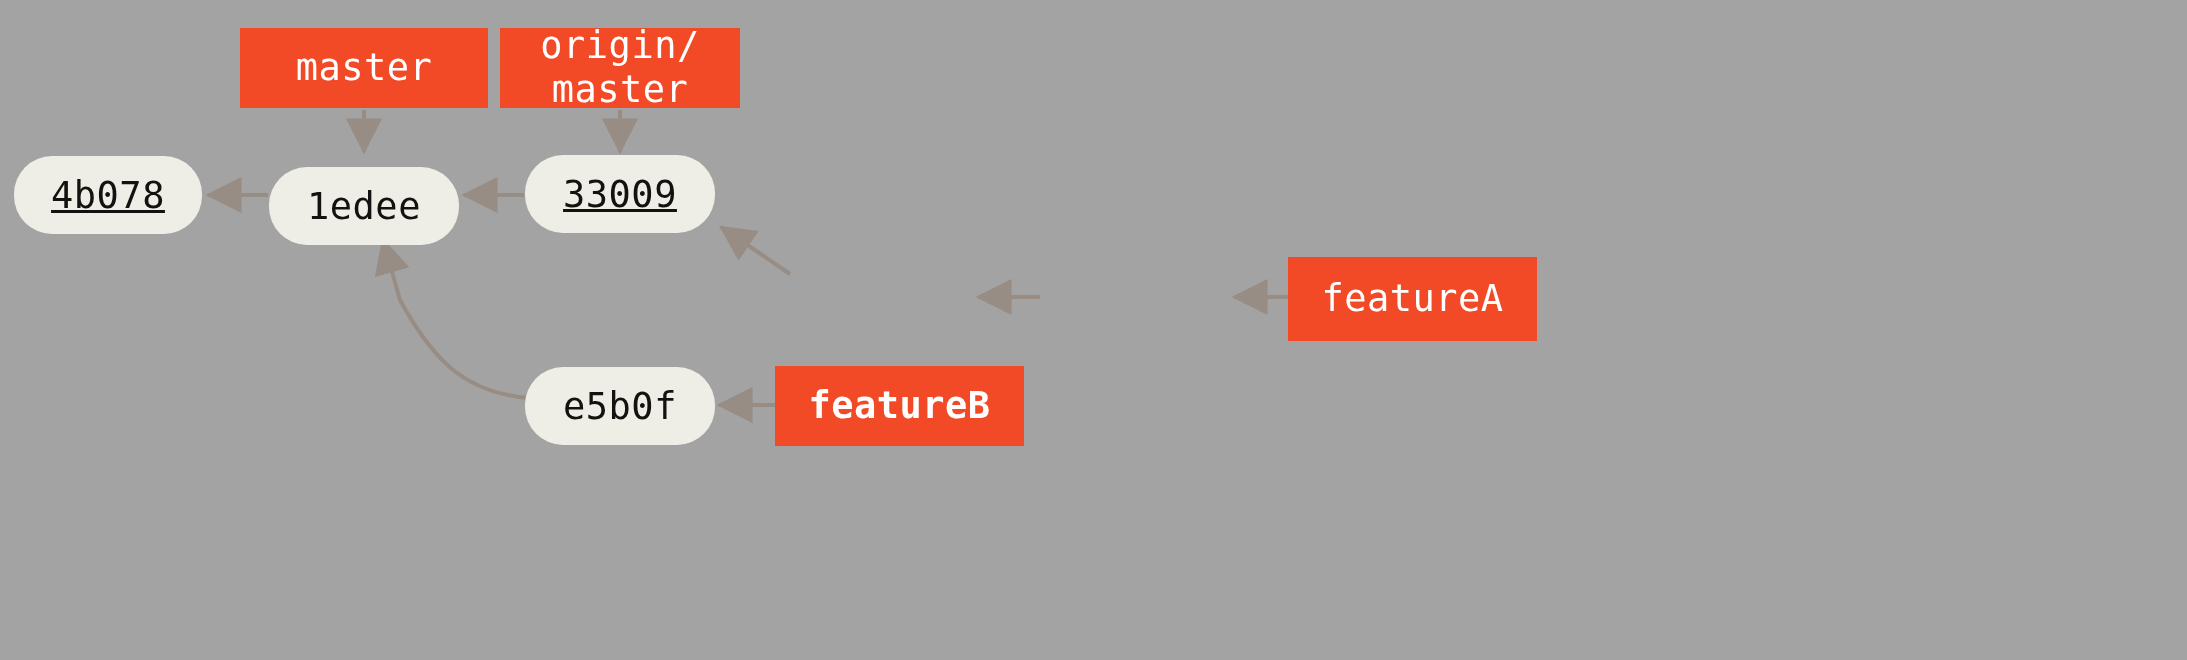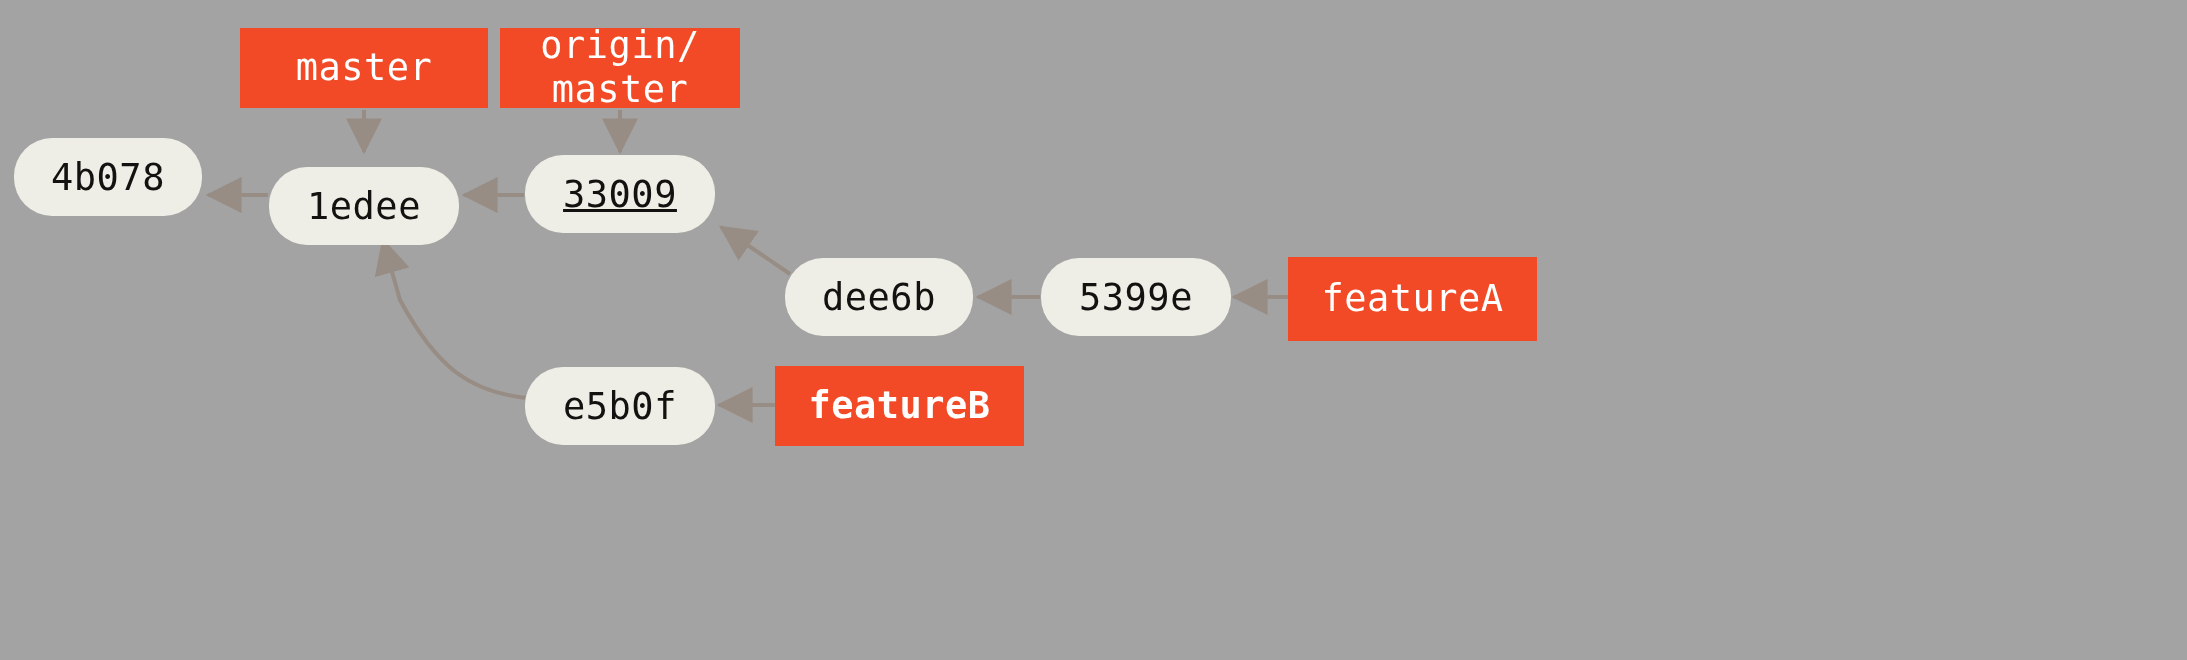--- a/index.html
+++ b/index.html
@@ -95,29 +95,27 @@
     <path d="M 527 398 C 470 392 437 368 400 300 L 383 240" fill="none" stroke="#988D84" stroke-width="4" marker-end="url(#arrowhead)"></path>
   </svg>
 
   <div class="node-layer">
 
     <div class="ref-label" style="left:240px; top:28px; width:248px; height:80px;">master</div>
 
     <div class="ref-label" style="left:500px; top:28px; width:240px; height:80px;">origin/
 master</div>
 
-    <div class="commit-node" style="left:14px; top:138px; width:188px; height:78px;">4b078</div>
+    <div class="commit-node" style="left:14px; top:156px; width:188px; height:78px;text-decoration:underline;">4b078</div>
 
     <div class="commit-node" style="left:269px; top:155px; width:190px; height:78px;margin-top:12px;">1edee</div>
 
     <div class="commit-node" style="left:525px; top:155px; width:190px; height:78px;text-decoration:underline;">33009</div>
 
-    <div class="commit-node" style="left:785px; top:258px; width:188px; height:78px;">dee6b</div>
 
-    <div class="commit-node" style="left:1041px; top:258px; width:190px; height:78px;">5399e</div>
 
     <div class="ref-label" style="left:1288px; top:257px; width:249px; height:84px;">featureA</div>
 
     <div class="commit-node" style="left:525px; top:367px; width:190px; height:78px;">e5b0f</div>
 
     <div class="ref-label" style="left:775px; top:366px; width:249px; height:80px;font-weight:bold;">featureB</div>
 
   </div>
 </div>
 

